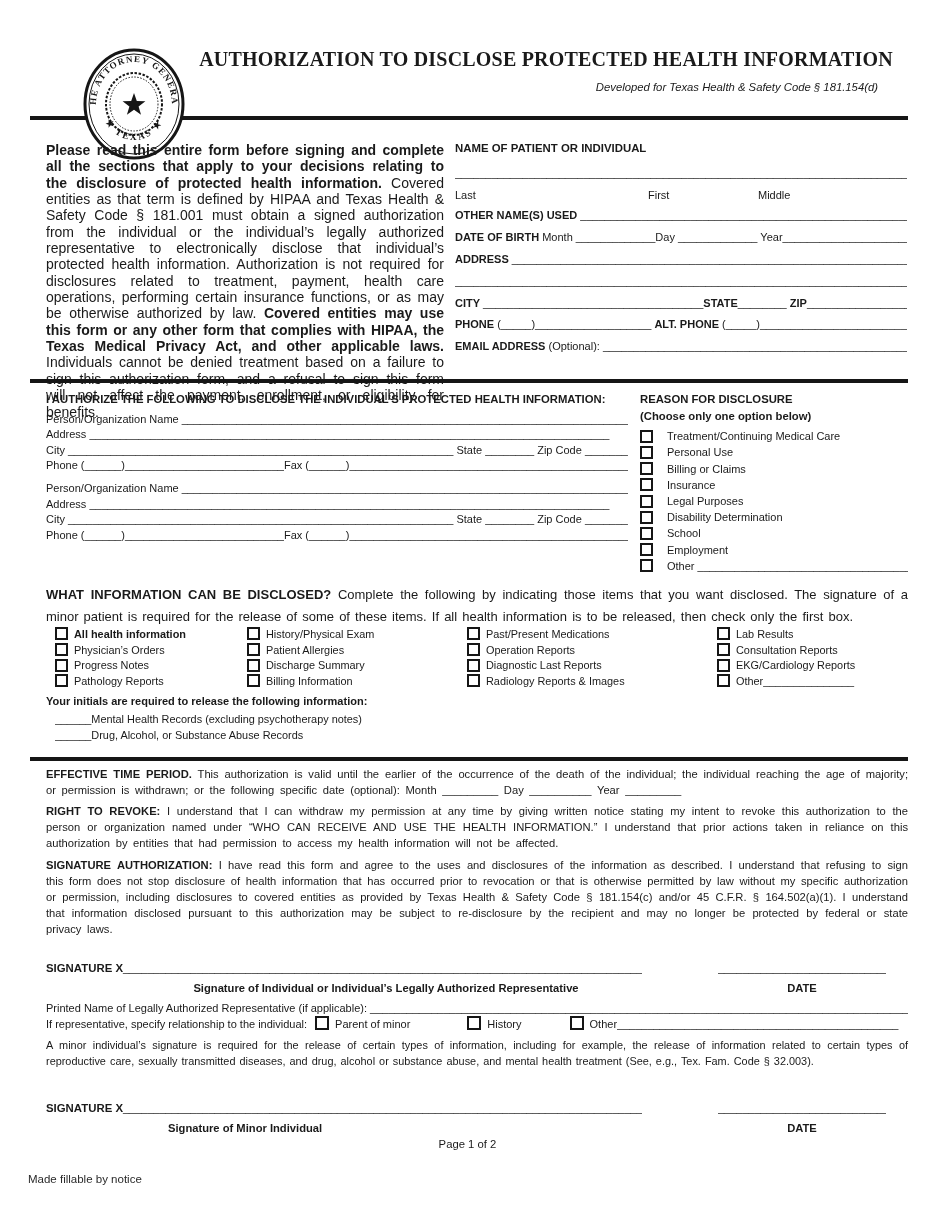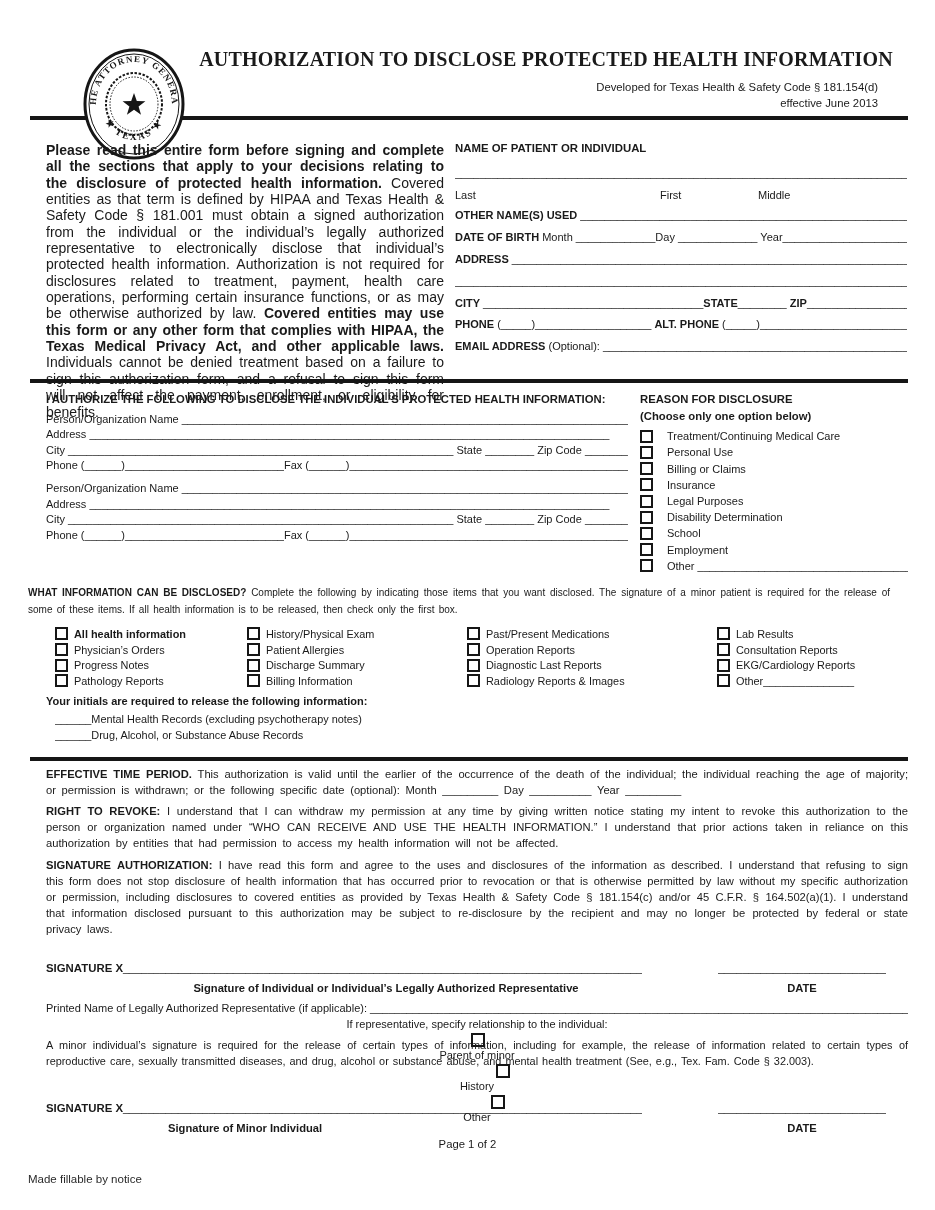--- a/index.html
+++ b/index.html
@@ -10,43 +10,43 @@
   .j{text-align:justify;}
   .row{white-space:nowrap;overflow:hidden;}
   .rule{background:#161616;}
   .cb{display:inline-block;width:9px;height:9px;border:2px solid #161616;background:#fff;
       vertical-align:-1px;flex:none;}
   
   #rule-top{left:30px;top:116px;width:878px;height:4px;}
   #seal{left:82px;top:47px;width:104px;height:114px;}
   #title{left:196px;top:48px;width:700px;text-align:center;
          font-family:"Liberation Serif",serif;font-weight:bold;font-size:20px;letter-spacing:.2px;}
-  #subtitle{left:430px;top:80px;width:448px;text-align:right;font-size:11.3px;line-height:15.5px;}
+  #subtitle{left:430px;top:80px;width:448px;text-align:right;font-size:11.3px;line-height:15.5px;font-style:italic;}
   
   #intro{left:46px;top:142px;width:398px;font-size:14px;line-height:16.35px;word-spacing:1.5px;}
   #patient{left:455px;top:142px;width:452px;font-size:11px;}
   #patient .phead{font-size:11.4px;margin-bottom:9px;}
   .prow{line-height:21.9px;white-space:nowrap;overflow:hidden;position:relative;}
-  .lfirst{position:absolute;left:205px;}
+  .lfirst{position:absolute;left:193px;}
   .lmiddle{position:absolute;left:303px;}
   
   #div1{left:30px;top:379px;width:878px;height:4px;}
   #div2{left:30px;top:757px;width:878px;height:4px;}
   
   #auth{left:46px;top:391px;width:582px;font-size:11px;}
   #auth .h{font-size:11.3px;line-height:16.6px;}
   #auth .frow{line-height:15.6px;}
   #auth .fields{margin:4px 0 7px 0;}
   #reason{left:640px;top:391px;width:268px;font-size:11px;}
   #reason .h{font-size:11.3px;line-height:16.6px;}
   #reason .opt{display:flex;align-items:center;height:16.2px;}
   #reason .opt .cb{margin-right:14px;}
   #reason .list{margin-top:4px;}
   
-  #disclosed{left:28px;top:584px;width:862px;font-size:10px;line-height:17px;word-spacing:1.5px;}
+  #disclosed{left:46px;top:584px;width:862px;font-size:13px;line-height:22px;word-spacing:1.5px;}
   #grid{left:46px;top:626px;width:862px;height:66px;font-size:10.9px;}
   .gcol{position:absolute;top:0;}
   #gc1{left:9px;width:190px;} #gc2{left:201px;width:218px;} #gc3{left:421px;width:248px;} #gc4{left:671px;width:190px;}
   .gcell{display:flex;align-items:center;height:15.7px;white-space:nowrap;overflow:hidden;text-align:right;}
   .gcell .cb{margin-right:6px;}
   #init-head{left:46px;top:695px;font-size:11px;}
   #init-left{left:55px;top:712px;font-size:10.9px;line-height:15.5px;}
   #init-right{left:440px;top:712px;font-size:10.9px;line-height:15.5px;}
   
   .para{left:46px;width:862px;font-size:11.2px;line-height:15.9px;word-spacing:2.5px;}
@@ -55,40 +55,39 @@
   .sigrow{left:46px;width:862px;height:18px;font-size:11px;}
   .sigrow .left{position:absolute;left:0;top:0;width:596px;white-space:nowrap;overflow:hidden;}
   .sigrow .left .b{font-size:11.4px;}
   .sigrow .dline{position:absolute;left:672px;top:0;width:168px;white-space:nowrap;overflow:hidden;}
   .caprow{left:46px;width:862px;height:16px;font-size:11.2px;}
   .caprow .cap{position:absolute;left:90px;top:0;width:500px;text-align:center;}
   .caprow .cap2{position:absolute;left:122px;top:0;}
   .caprow .date{position:absolute;left:672px;top:0;width:168px;text-align:center;}
   #sig1row{top:962px;} #sig1cap{top:982px;}
   #rep1{left:46px;top:1000px;width:862px;font-size:11px;line-height:16px;}
-  #rep2{left:46px;top:1016px;width:862px;font-size:11px;line-height:17px;display:flex;align-items:center;flex-direction:column;}
+  #rep2{left:46px;top:1016px;width:862px;font-size:11px;line-height:17px;display:flex;}
   #rep2 .cb{width:10px;height:10px;margin:0 6px 0 0;}
   #rep2 .g1{margin-left:8px;} #rep2 .g2{margin-left:57px;} #rep2 .g3{margin-left:48px;}
   #minor{left:46px;top:1038px;width:862px;font-size:10.9px;line-height:15.7px;word-spacing:1px;}
   #sig2row{top:1102px;} #sig2cap{top:1122px;}
   #pagenum{left:0;top:1138px;width:935px;text-align:center;font-size:11.3px;}
   #credit{left:28px;top:1173px;font-size:11.5px;color:#2a2a2a;}
   .sealtxt{font-family:"Liberation Serif",serif;font-weight:bold;font-size:9px;letter-spacing:1.2px;fill:#161616;}
   .sealtxt2{font-family:"Liberation Serif",serif;font-weight:bold;font-size:9.5px;letter-spacing:2px;fill:#161616;}
 </style>
 </head>
 <body>
 
 <div id="page">
 
   <div id="rule-top" class="abs rule"></div>
   <div id="title" class="abs">AUTHORIZATION TO DISCLOSE PROTECTED HEALTH INFORMATION</div>
   <div id="subtitle" class="abs">
     <div>Developed for Texas Health &amp; Safety Code § 181.154(d)</div>
-    <div>effective June 2013</div>
   </div>
   <svg id="seal" class="abs" viewBox="0 0 104 114">
     <defs>
       <path id="arcTop" d="M 14 58 A 38 43 0 1 1 90 58" fill="none"></path>
       <path id="arcBot" d="M 18 54 A 34 39 0 0 0 86 54" fill="none"></path>
     </defs>
     <ellipse cx="52" cy="57" rx="49" ry="54" fill="#ffffff" stroke="#161616" stroke-width="3"></ellipse>
     <ellipse cx="52" cy="57" rx="45" ry="50" fill="none" stroke="#161616" stroke-width="1"></ellipse>
     <ellipse cx="52" cy="57" rx="28" ry="31" fill="none" stroke="#161616" stroke-width="2" stroke-dasharray="2.5 1.6"></ellipse>
     <ellipse cx="52" cy="57" rx="24" ry="27" fill="none" stroke="#161616" stroke-width="1" stroke-dasharray="1.5 1.5"></ellipse>
@@ -278,20 +277,21 @@
   <div id="rep1" class="abs row"><span>Printed Name of Legally Authorized Representative (if applicable): </span><span>________________________________________________________________________________________________</span></div>
 
   <div id="rep2" class="abs">
     <span>If representative, specify relationship to the individual: </span>
     <span class="cb g1"></span>
       <span>Parent of minor</span>
     <span class="cb g2"></span>
       <span>History</span>
     <span class="cb g3"></span>
       <span>Other</span>
+    <span class="row" style="flex:1"> ______________________________________________</span>
   </div>
 
   <div id="minor" class="abs j">A minor individual’s signature is required for the release of certain types of information, including for example, the release of information related to certain types of reproductive care, sexually transmitted diseases, and drug, alcohol or substance abuse, and mental health treatment (See, e.g., Tex. Fam. Code § 32.003).</div>
 
   <div id="sig2row" class="abs sigrow">
     <div class="left"><span class="b">SIGNATURE X</span><span>____________________________________________________________________________________________</span></div>
     <div class="dline">______________________________</div>
   </div>
   <div id="sig2cap" class="abs caprow">
     <div class="cap2 b">Signature of Minor Individual</div>

